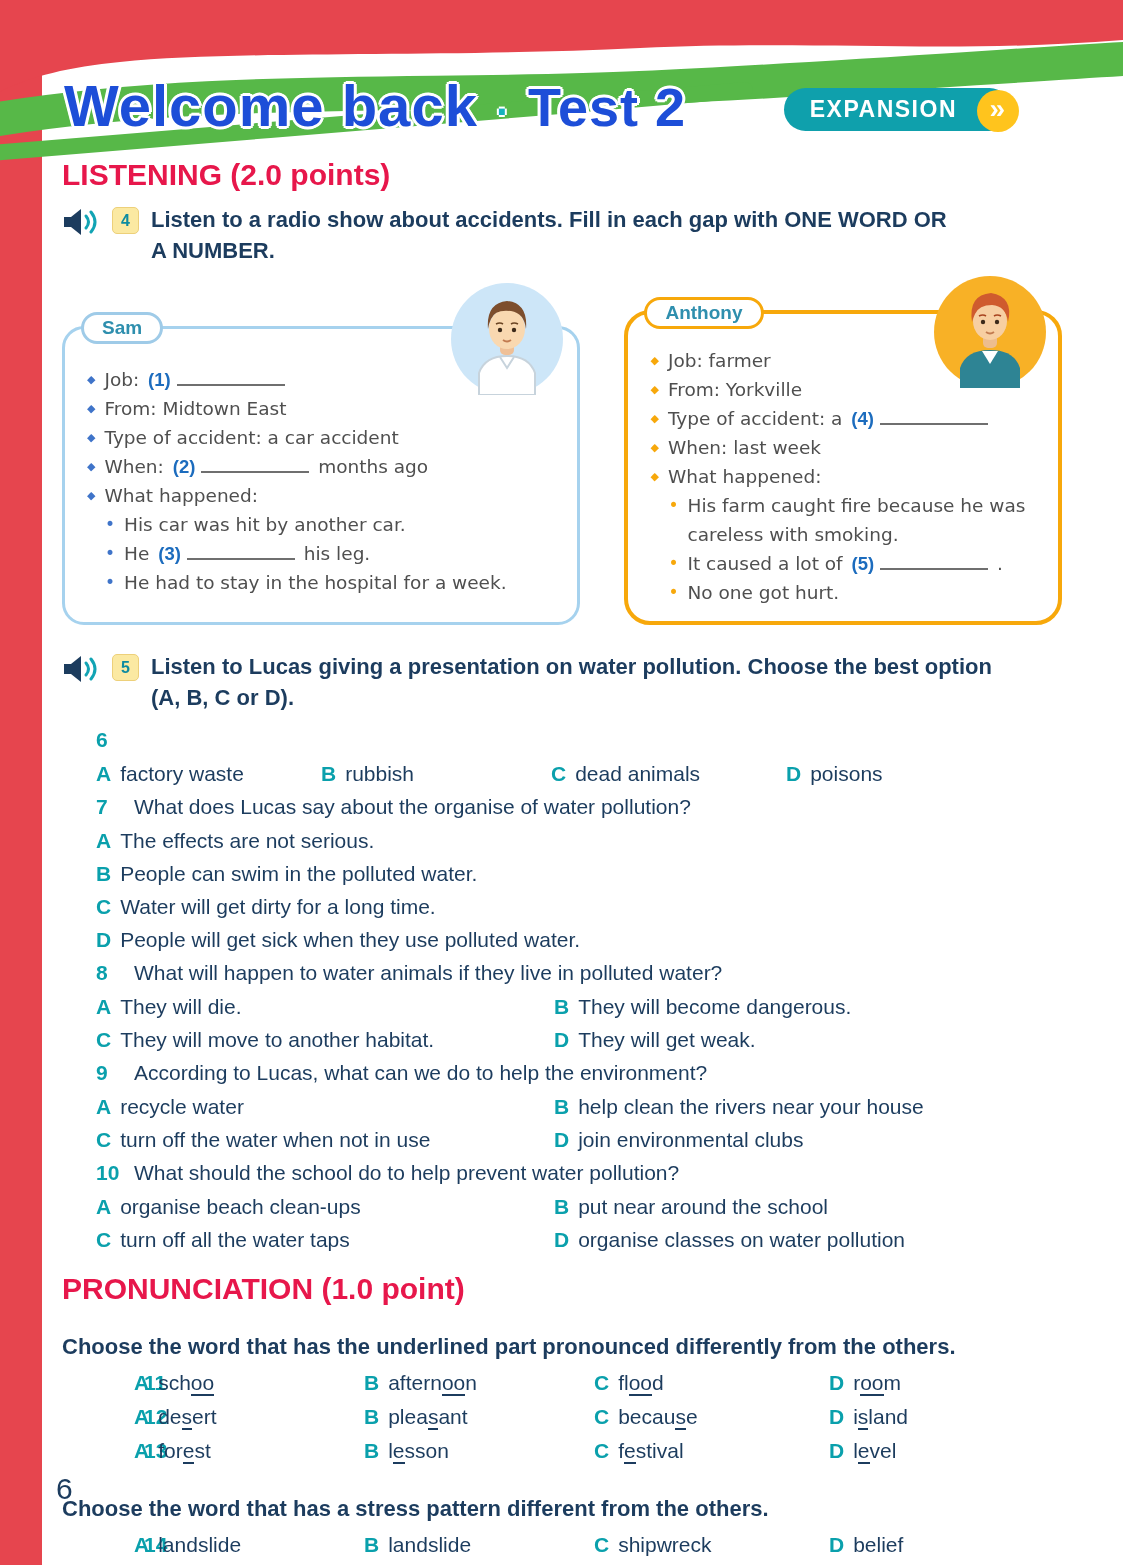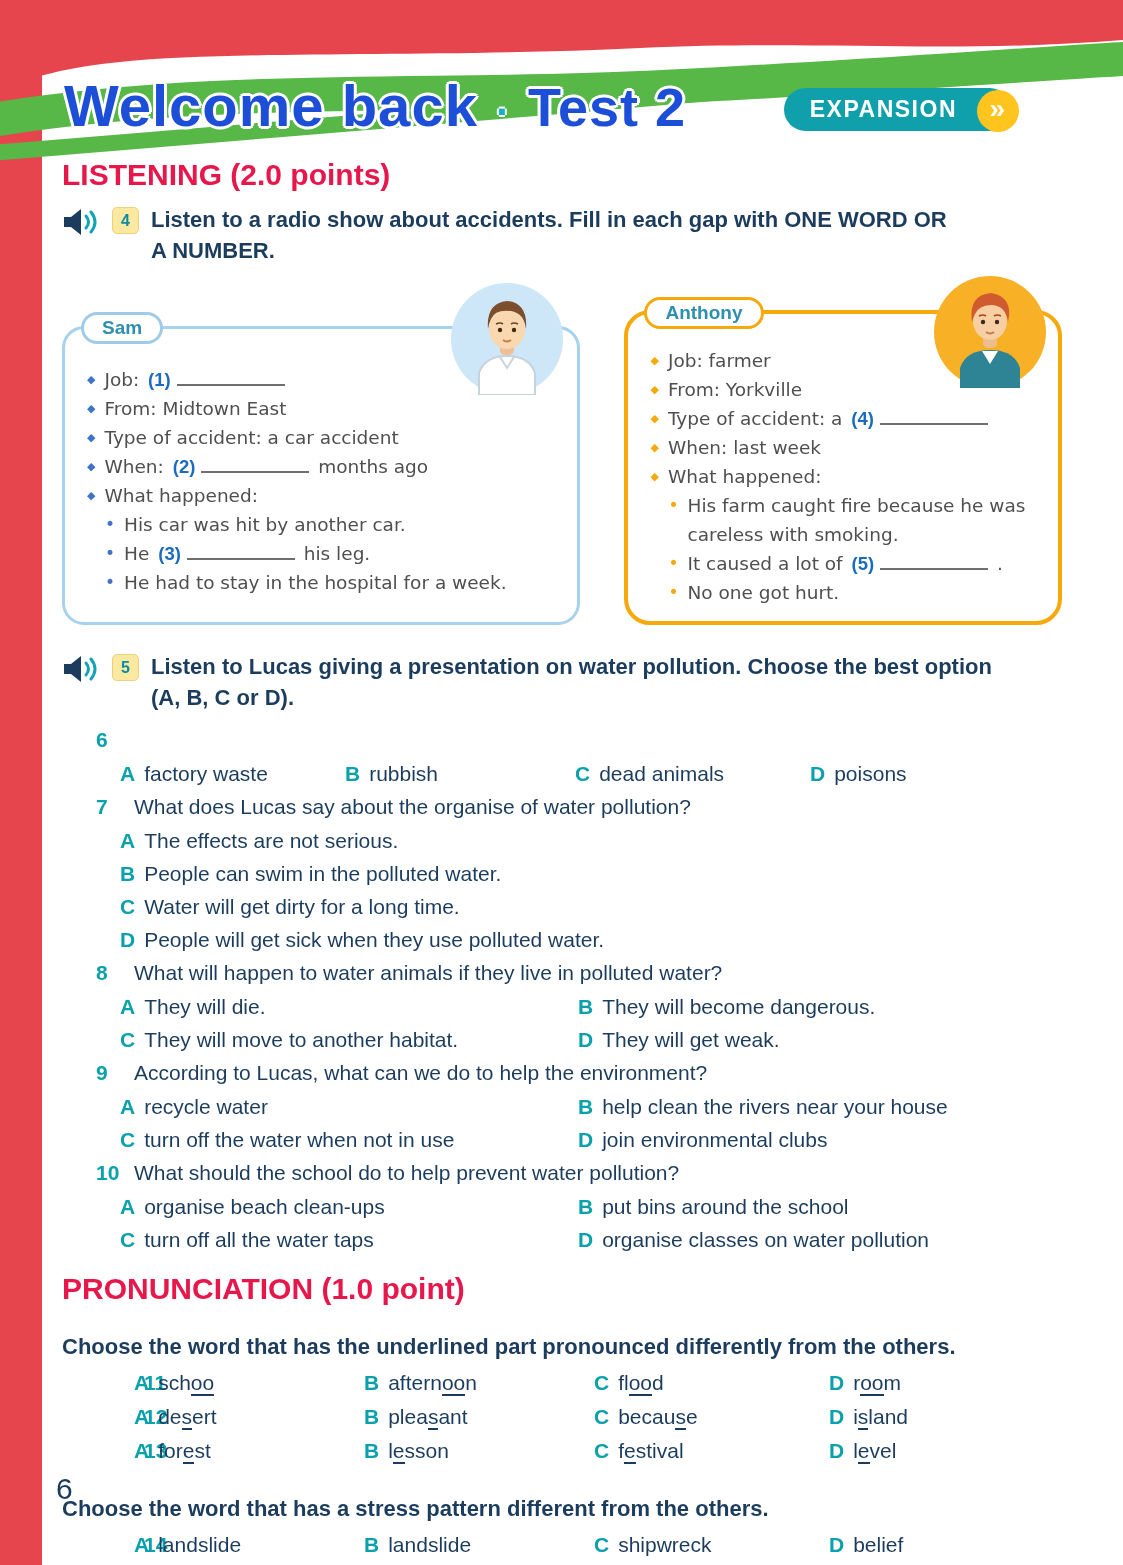--- a/index.html
+++ b/index.html
@@ -41,21 +41,21 @@
   .dia {font-size:11px; line-height:29px;}
   .dot {font-size:17px; line-height:29px;}
   .blue-b {color:#3f74c9;}
   .yel-b {color:#f7a80b;}
   .htext {flex:1;}
   .gap {color:#1c6cbe; font-weight:bold; margin:0 3px; font-family:"Liberation Sans",sans-serif;}
   .blank {display:inline-block; width:108px; border-bottom:2px solid #6f6f6f; height:13px; margin:0 3px;}
   .questions {margin-top:10px; font-size:21px; color:#1c3c5e;}
   .qrow {display:flex; margin-left:34px; line-height:34px;}
   .qnum {flex:0 0 38px; color:#0aa0ac; font-weight:bold;}
-  .opts {margin-left:58px; line-height:33px;}
+  .opts {margin-left:34px; line-height:33px;}
   .opts-4 {display:grid; grid-template-columns:225px 230px 235px 1fr;}
   .opts-2 {display:grid; grid-template-columns:458px 1fr;}
   .opt b {color:#0aa0ac; margin-right:9px; font-weight:bold;}
   .opt-line {display:block;}
   .pinstr {font-weight:bold; color:#1c3c5e; font-size:22px; margin:28px 0 6px 0;}
   .prow {display:grid; grid-template-columns:38px 230px 230px 235px 1fr; margin-left:34px; line-height:34px; font-size:21px; color:#1c3c5e;}
   .prow .qnum {flex:none;margin-left:48px;}
   .u {border-bottom:2px solid #1c3c5e;}
   .pagenum {position:absolute; left:56px; top:1472px; font-size:30px; color:#1c3c5e; z-index:2;}
 </style>
@@ -267,21 +267,21 @@
         <span class="opt"><b>C</b><span>turn off the water when not in use</span></span>
         <span class="opt"><b>D</b><span>join environmental clubs</span></span>
       </div>
 
       <div class="qrow">
         <span class="qnum">10</span>
         <span class="qtext">What should the school do to help prevent water pollution?</span>
       </div>
       <div class="opts opts-2">
         <span class="opt"><b>A</b><span>organise beach clean-ups</span></span>
-        <span class="opt"><b>B</b><span>put bins around the school</span></span>
+        <span class="opt"><b>B</b><span>put near around the school</span></span>
         <span class="opt"><b>C</b><span>turn off all the water taps</span></span>
         <span class="opt"><b>D</b><span>organise classes on water pollution</span></span>
       </div>
     </div>
 
     <h2 class="sect sect2">PRONUNCIATION (1.0 point)</h2>
 
     <div class="pinstr">Choose the word that has the underlined part pronounced differently from the others.</div>
 
     <div class="prow">

